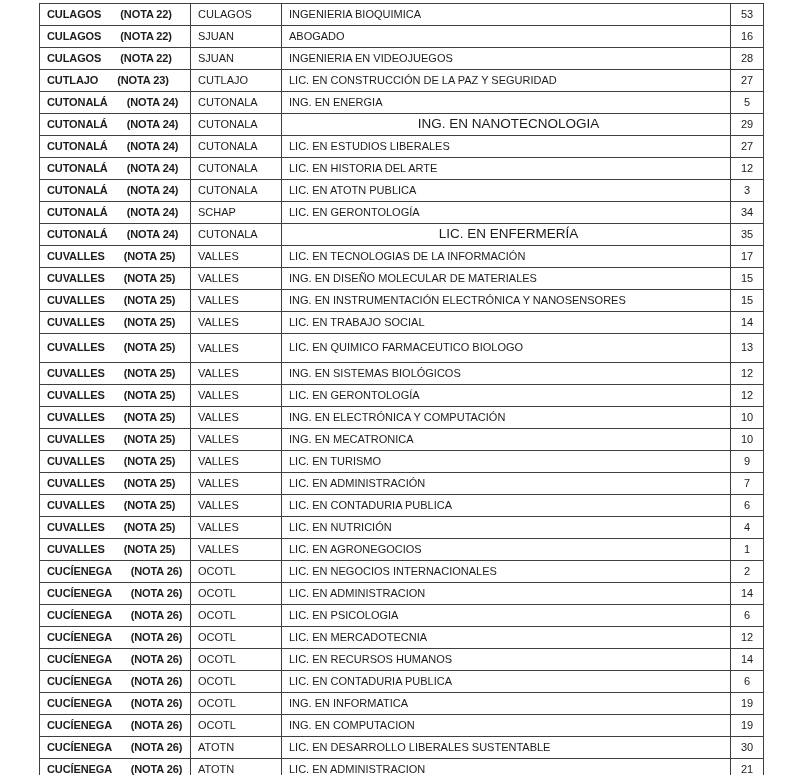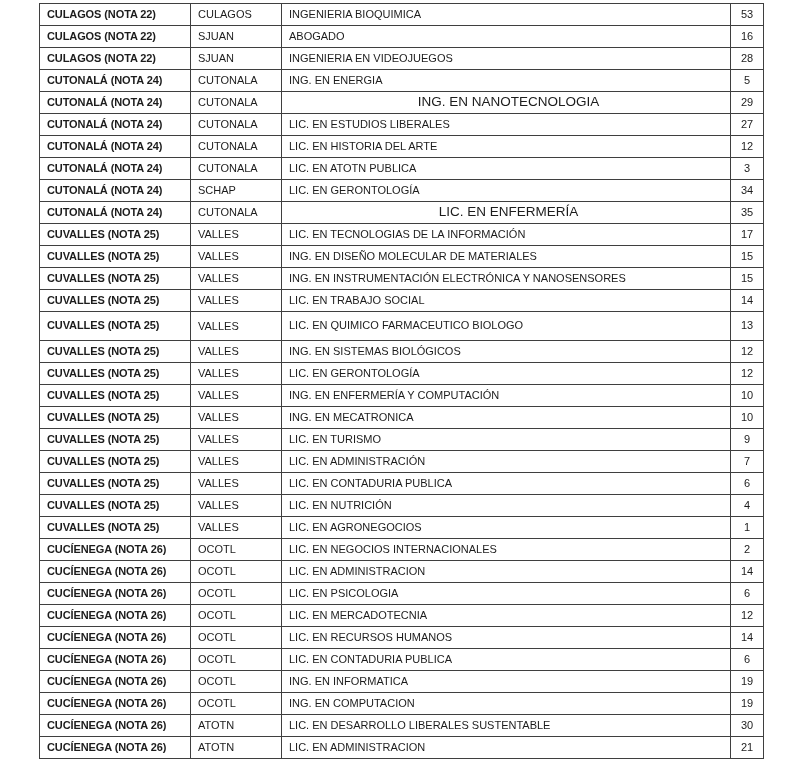--- a/index.html
+++ b/index.html
@@ -25,21 +25,21 @@
     height:20px;
     padding:0 2px 0 7px;
     font-size:11px;
     line-height:1.05;
     color:var(--text);
     white-space:nowrap;
     overflow:hidden;
     vertical-align:middle;
   }
   td.campus{font-weight:bold;letter-spacing:-0.1px;}
-  td.campus .nota{font-weight:bold;}
+  td.campus .nota{font-weight:bold;margin-left:16px;}
   td.code{padding-top:1px;}
   td.program{}
   td.count{text-align:center;padding:0;}
   tr.lg td.program{font-size:13.5px;text-align:center;}
   tr.tall td{height:27px;}
 </style>
 </head>
 <body>
 
 <div class="page">
@@ -63,20 +63,26 @@
           <td class="program">ABOGADO</td>
           <td class="count">16</td>
         </tr>
         <tr>
           <td class="campus"><span>CULAGOS </span><span class="nota">(NOTA 22)</span></td>
           <td class="code">SJUAN</td>
           <td class="program">INGENIERIA EN VIDEOJUEGOS</td>
           <td class="count">28</td>
         </tr>
         <tr>
+          <td class="campus"><span>CUTLAJO </span><span class="nota">(NOTA 23)</span></td>
+          <td class="code">CUTLAJO</td>
+          <td class="program">LIC. EN CONSTRUCCIÓN DE LA PAZ Y SEGURIDAD</td>
+          <td class="count">27</td>
+        </tr>
+        <tr>
           <td class="campus"><span>CUTONALÁ </span><span class="nota">(NOTA 24)</span></td>
           <td class="code">CUTONALA</td>
           <td class="program">ING. EN ENERGIA</td>
           <td class="count">5</td>
         </tr>
         <tr class="lg">
           <td class="campus"><span>CUTONALÁ </span><span class="nota">(NOTA 24)</span></td>
           <td class="code">CUTONALA</td>
           <td class="program">ING. EN NANOTECNOLOGIA</td>
           <td class="count">29</td>
@@ -149,21 +155,21 @@
         </tr>
         <tr>
           <td class="campus"><span>CUVALLES </span><span class="nota">(NOTA 25)</span></td>
           <td class="code">VALLES</td>
           <td class="program">LIC. EN GERONTOLOGÍA</td>
           <td class="count">12</td>
         </tr>
         <tr>
           <td class="campus"><span>CUVALLES </span><span class="nota">(NOTA 25)</span></td>
           <td class="code">VALLES</td>
-          <td class="program">ING. EN ENFERMERÍA Y COMPUTACIÓN</td>
+          <td class="program">ING. EN ELECTRÓNICA Y COMPUTACIÓN</td>
           <td class="count">10</td>
         </tr>
         <tr>
           <td class="campus"><span>CUVALLES </span><span class="nota">(NOTA 25)</span></td>
           <td class="code">VALLES</td>
           <td class="program">ING. EN MECATRONICA</td>
           <td class="count">10</td>
         </tr>
         <tr>
           <td class="campus"><span>CUVALLES </span><span class="nota">(NOTA 25)</span></td>

